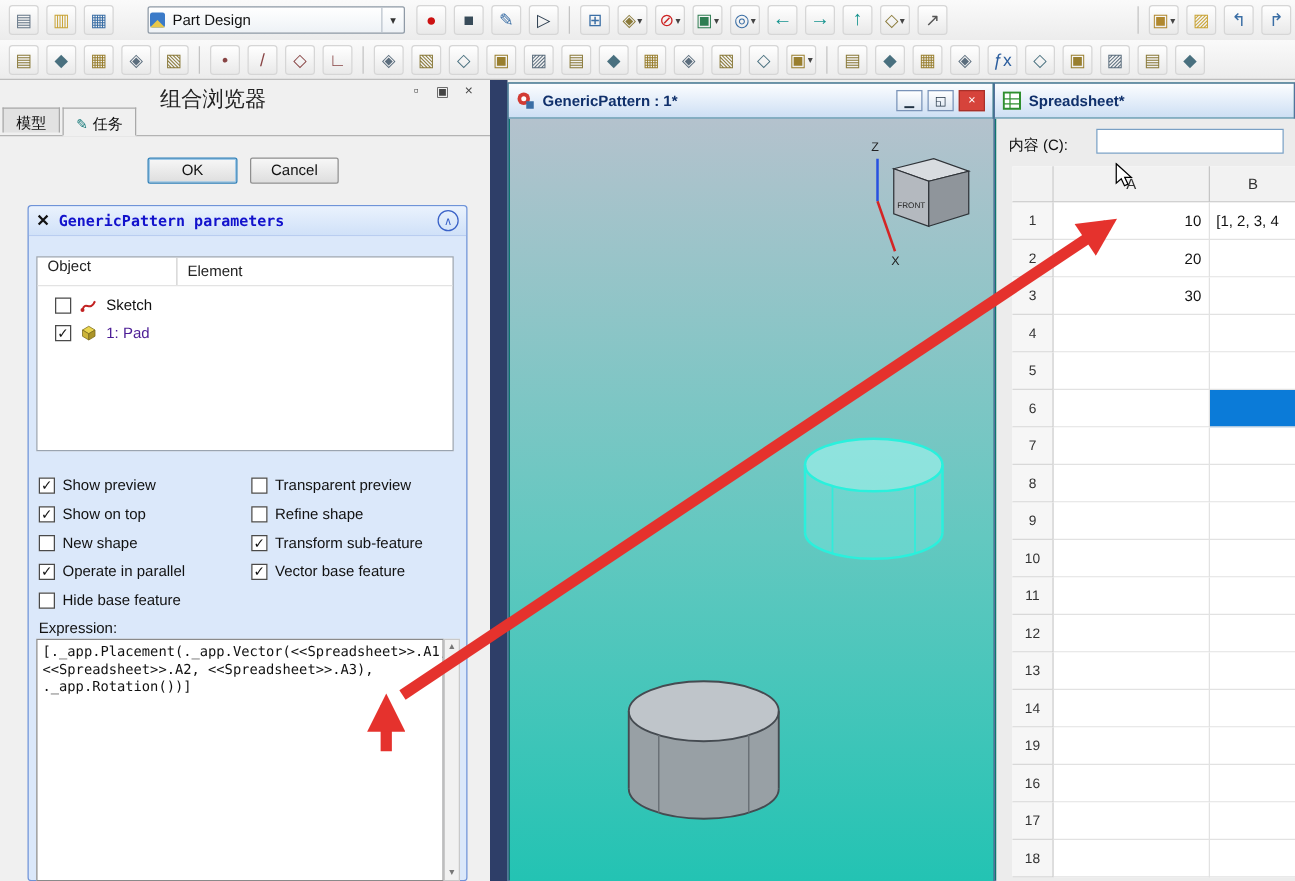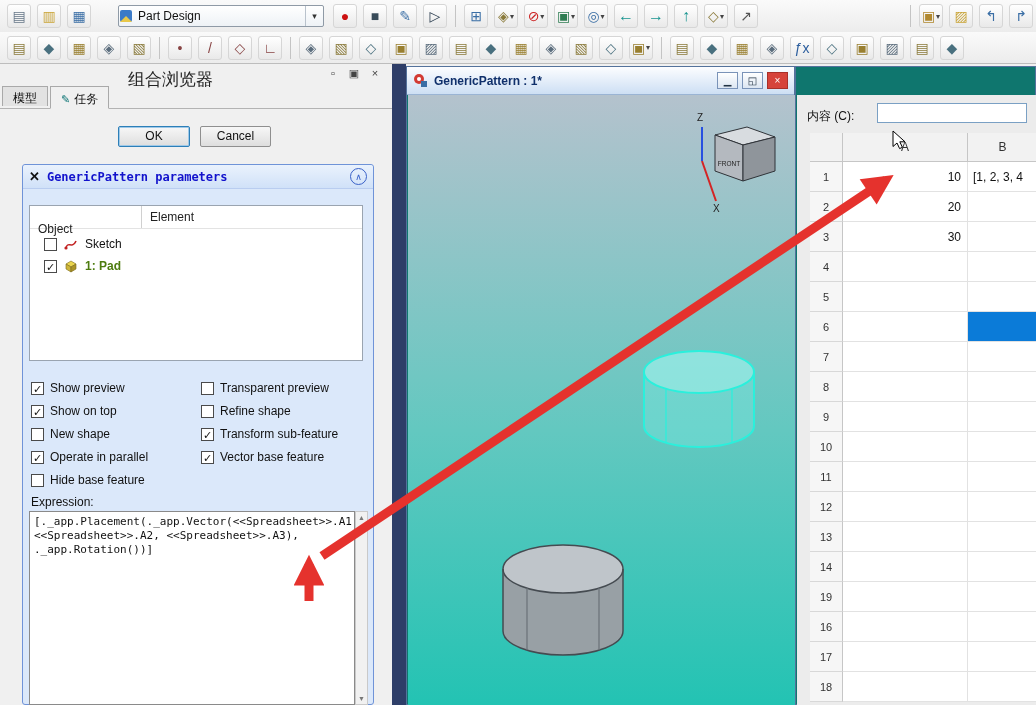--- a/index.html
+++ b/index.html
@@ -44,26 +44,26 @@
   #panel{position:absolute;left:22px;top:100px;width:352px;height:541px;background:#dbe8fa;
       border:1px solid #6f93d8;border-radius:3px;box-sizing:border-box}
   #panel-h{height:24px;display:flex;align-items:center;padding:0 6px;gap:7px;
       background:linear-gradient(#eaf2fd,#d0e1f8);border-bottom:1px solid #b9cdf0;border-radius:3px 3px 0 0;box-sizing:border-box}
   .x-ico{font-weight:bold;font-size:13px;color:#111}
   #panel-title{flex:1;font-family:"DejaVu Sans Mono",monospace;font-weight:bold;font-size:12px;color:#1212cc}
   .chev{width:15px;height:15px;border:1px solid #3a62c8;border-radius:50%;color:#3a62c8;font-size:9px;
       display:flex;align-items:center;justify-content:center}
   #listbox{position:absolute;left:6px;top:40px;width:334px;height:156px;background:#fff;border:1px solid #9aa4b0;box-sizing:border-box}
   #lb-head{display:flex;height:22px;border-bottom:1px solid #e3e3e3;color:#222}
-  #lb-head .c1{width:112px;padding:16px 0 0 8px;border-right:1px solid #d0d0d0;box-sizing:border-box}
+  #lb-head .c1{width:112px;padding:0 0 0 8px;border-right:1px solid #d0d0d0;box-sizing:border-box}
   #lb-head .c2{padding:4px 0 0 8px}
   .lb-item{display:flex;align-items:flex-end;height:22px;padding-left:14px;gap:7px}
   .cb{width:13px;height:13px;border:1px solid #4a4a4a;background:#fff;font-size:11px;line-height:12px;
       text-align:center;color:#111;box-sizing:border-box;flex:0 0 auto}
-  .lb-item .lbl.bold{font-weight:bold;color:#4d7c0f}
+  .lb-item .lbl.bold{font-weight:normal;color:#4c1d95}
   #cbgrid{position:absolute;left:8px;top:216px;width:338px;display:grid;grid-template-columns:170px 168px;row-gap:9px}
   .cb-item{display:flex;align-items:center;gap:6px;color:#111}
   #expr-label{position:absolute;left:8px;top:330px}
   #expr{position:absolute;left:6px;top:346px;width:326px;height:194px;background:#fff;border:1px solid #8a8a8a;
       font-family:"DejaVu Sans Mono",monospace;font-size:11px;line-height:14px;padding:3px 4px;
       white-space:pre-wrap;box-sizing:border-box;overflow:hidden}
   #expr-sb{position:absolute;left:332px;top:346px;width:13px;height:194px;background:#f1f1f1;border:1px solid #c9c9c9;
       box-sizing:border-box;display:flex;flex-direction:column;justify-content:space-between;align-items:center;
       font-size:7px;color:#777;padding:2px 0}
 
@@ -436,20 +436,29 @@
       <line x1="7" y1="28" x2="7" y2="90" stroke="#454b51" stroke-width="1.5"></line>
       <line x1="127" y1="28" x2="127" y2="90" stroke="#454b51" stroke-width="1.5"></line>
       <path d="M7,90 A60,24 0 0 0 127,90" fill="none" stroke="#454b51" stroke-width="1.5"></path>
       <line x1="31" y1="47" x2="31" y2="109" stroke="#6a7177" stroke-width="1.2"></line>
       <line x1="103" y1="47" x2="103" y2="109" stroke="#6a7177" stroke-width="1.2"></line>
     </svg>
   </div>
 </div>
 
 <div class="win" id="sheet-win">
+  <div class="win-title">
+    <svg width="15" height="15" viewBox="0 0 15 15">
+      <rect x="1" y="1" width="13" height="13" fill="#fff" stroke="#2f8f2f" stroke-width="1.6"></rect>
+      <line x1="1" y1="6" x2="14" y2="6" stroke="#2f8f2f"></line>
+        <line x1="1" y1="10" x2="14" y2="10" stroke="#2f8f2f"></line>
+      <line x1="6" y1="1" x2="6" y2="14" stroke="#2f8f2f"></line>
+    </svg>
+    <span class="t">Spreadsheet*</span>
+  </div>
   <div id="sheet-body">
     <span id="ct-label">内容 (C):</span>
     <input id="ct-input" value="" style="">
     <div id="sheet-grid">
         <div class="sh-h"></div>
         <div class="sh-h">A</div>
         <div class="sh-h">B</div>
         <div class="sh-rn">1</div>
         <div class="sh-cell a-cell">10</div>
         <div class="sh-cell b-cell">[1, 2, 3, 4</div>

